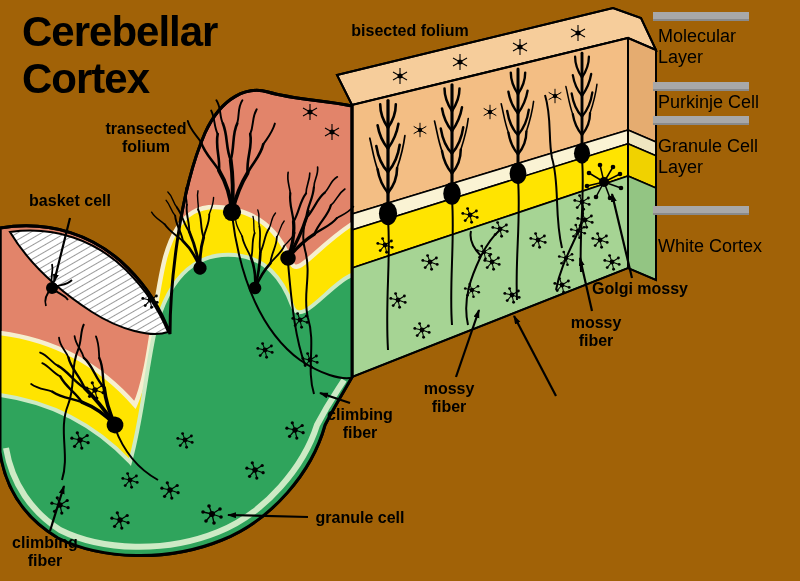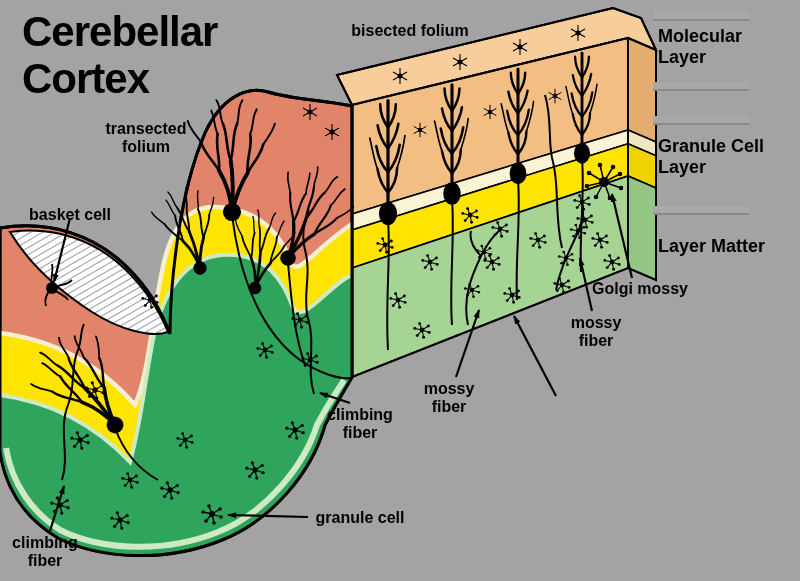--- a/index.html
+++ b/index.html
@@ -1,22 +1,22 @@
 <!DOCTYPE html>
 <html><head>
 <meta charset="utf-8">
 <style>
   html,body{margin:0;padding:0;background:#fff;font-family:"Liberation Sans",sans-serif;}
-  .stage{position:relative;width:800px;height:581px;background:#a3a3a3;overflow:hidden;}
+  .stage{position:relative;width:800px;height:581px;background:#a16207;overflow:hidden;}
   svg{position:absolute;left:0;top:0;}
   .title{position:absolute;left:22px;top:8px;font-size:42px;font-weight:bold;line-height:1.12;
          letter-spacing:-1px;color:#000;white-space:pre-line;}
   .lbl{position:absolute;font-size:16px;font-weight:bold;color:#000;line-height:1.1;
        white-space:pre-line;text-align:center;transform:translateX(-50%);}
-  .legend-label{position:absolute;font-size:18px;font-weight:bold;color:#000;line-height:1.15;
+  .legend-label{position:absolute;font-size:18px;font-weight:normal;color:#000;line-height:1.15;
        white-space:pre-line;}
   .bar{position:absolute;width:96px;height:7px;background:#a8a8a8;border-bottom:2px solid #8a8a8a;}
   .axon{stroke:#000;stroke-width:2;fill:none;}
   .fiber{stroke:#000;stroke-width:2;fill:none;}
   .edge{stroke:#000;stroke-width:2;fill:none;}
 </style>
 </head>
 <body>
 
 <div class="stage">
@@ -280,35 +280,36 @@
     <line x1="632" y1="278" x2="612" y2="194" marker-end="url(#arr)"></line>
   </g>
 </svg>
 
 <div class="title">Cerebellar
 Cortex</div>
 
 <div class="lbl" style="left:146px;top:120px">transected
 folium</div>
 <div class="lbl" style="left:410px;top:22px">bisected folium</div>
-<div class="lbl" style="left:70px;top:206px">basket cell</div>
+<div class="lbl" style="left:70px;top:192px">basket cell</div>
 <div class="lbl" style="left:45px;top:534px">climbing
 fiber</div>
 <div class="lbl" style="left:360px;top:406px">climbing
 fiber</div>
 <div class="lbl" style="left:360px;top:509px">granule cell</div>
 <div class="lbl" style="left:449px;top:380px">mossy
 fiber</div>
 <div class="lbl" style="left:596px;top:314px">mossy
 fiber</div>
 <div class="lbl" style="left:640px;top:280px">Golgi mossy</div>
 
 <div class="bar" style="left:653px;top:12px"></div>
 <div class="legend-label" style="left:658px;top:26px">Molecular
 Layer</div>
 <div class="bar" style="left:653px;top:82px"></div>
+<div class="legend-label" style="left:658px;top:92px">Purkinje Cell</div>
 <div class="bar" style="left:653px;top:116px"></div>
 <div class="legend-label" style="left:658px;top:136px">Granule Cell
 Layer</div>
 <div class="bar" style="left:653px;top:206px"></div>
-<div class="legend-label" style="left:658px;top:236px">Layer Matter</div>
+<div class="legend-label" style="left:658px;top:236px">White Cortex</div>
 
 </div>
 
 </body></html>

